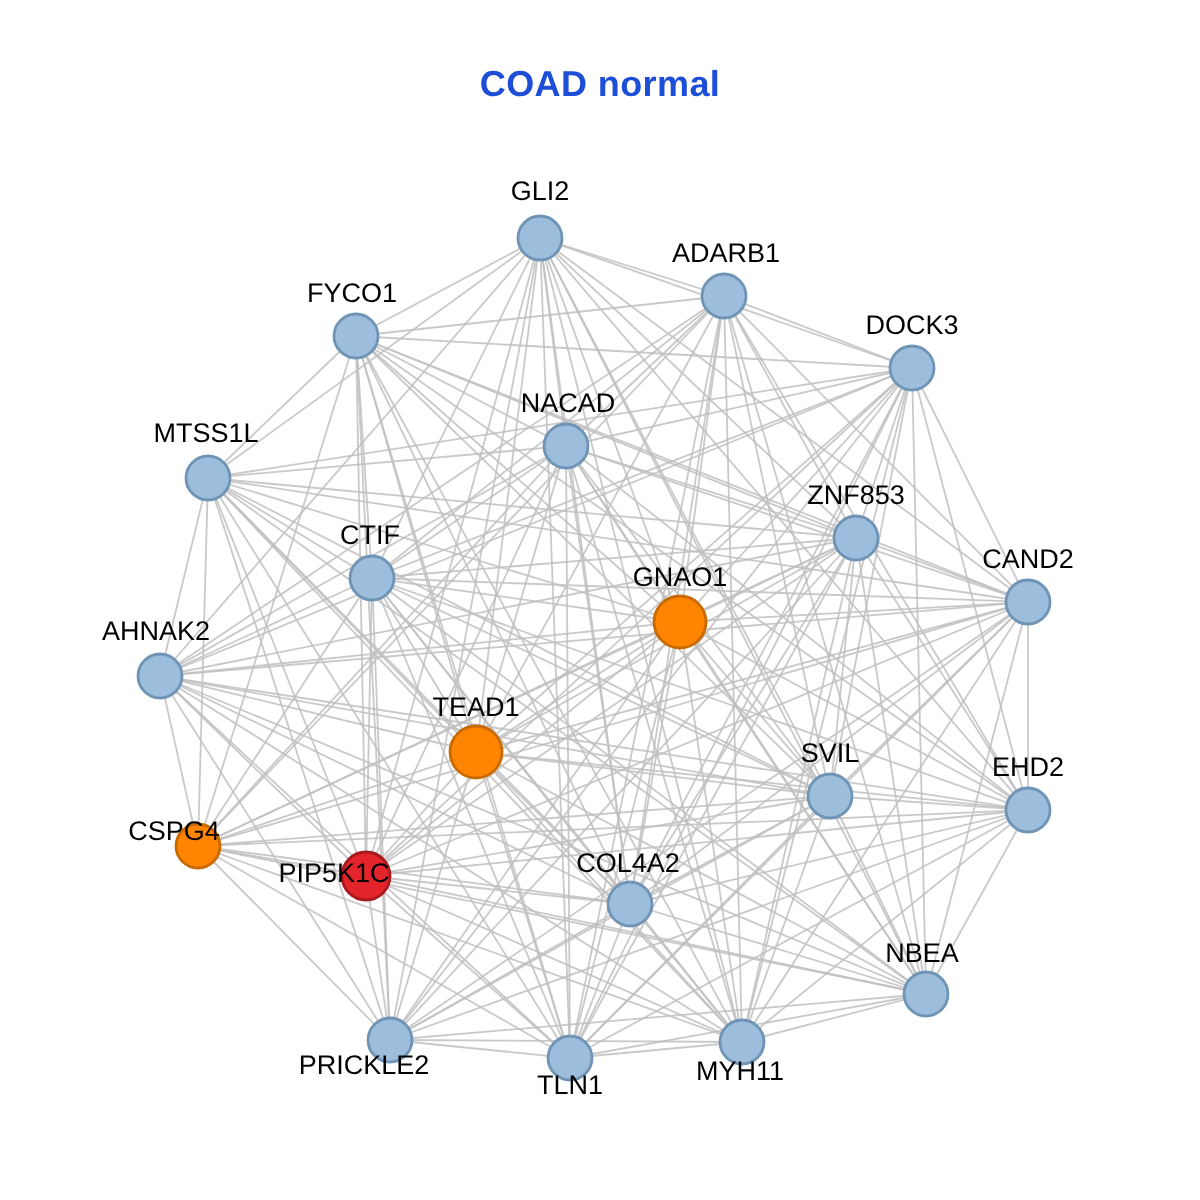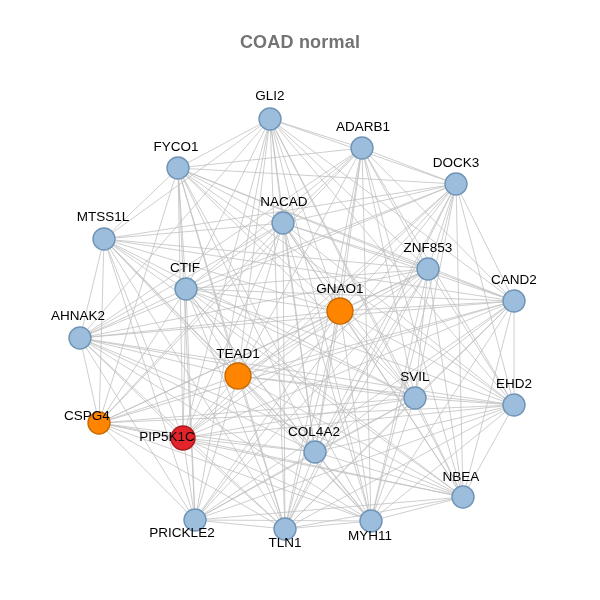--- a/index.html
+++ b/index.html
@@ -295,14 +295,14 @@
         <text x="514" y="388" class="node-label" fill="#000000">EHD2</text>
         <text x="87" y="420" class="node-label" fill="#000000">CSPG4</text>
         <text x="167" y="441" class="node-label" fill="#000000">PIP5K1C</text>
         <text x="314" y="436" class="node-label" fill="#000000">COL4A2</text>
         <text x="461" y="481" class="node-label" fill="#000000">NBEA</text>
         <text x="182" y="537" class="node-label" fill="#000000">PRICKLE2</text>
         <text x="285" y="547" class="node-label" fill="#000000">TLN1</text>
         <text x="370" y="540" class="node-label" fill="#000000">MYH11</text>
       </g>
   </svg>
-  <div class="title" style="color: #737373;">COAD normal</div>
+  <div class="title" style="color: #1d4ed8;">COAD normal</div>
 </div>
 
 </body></html>

